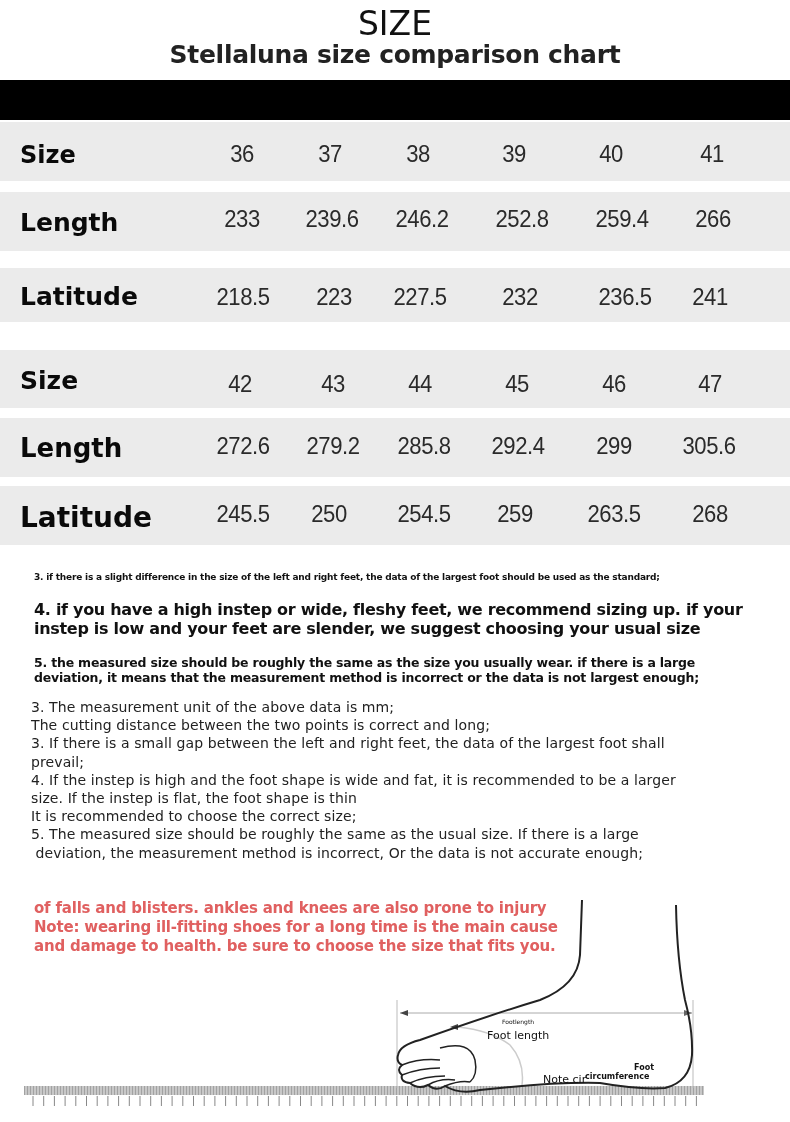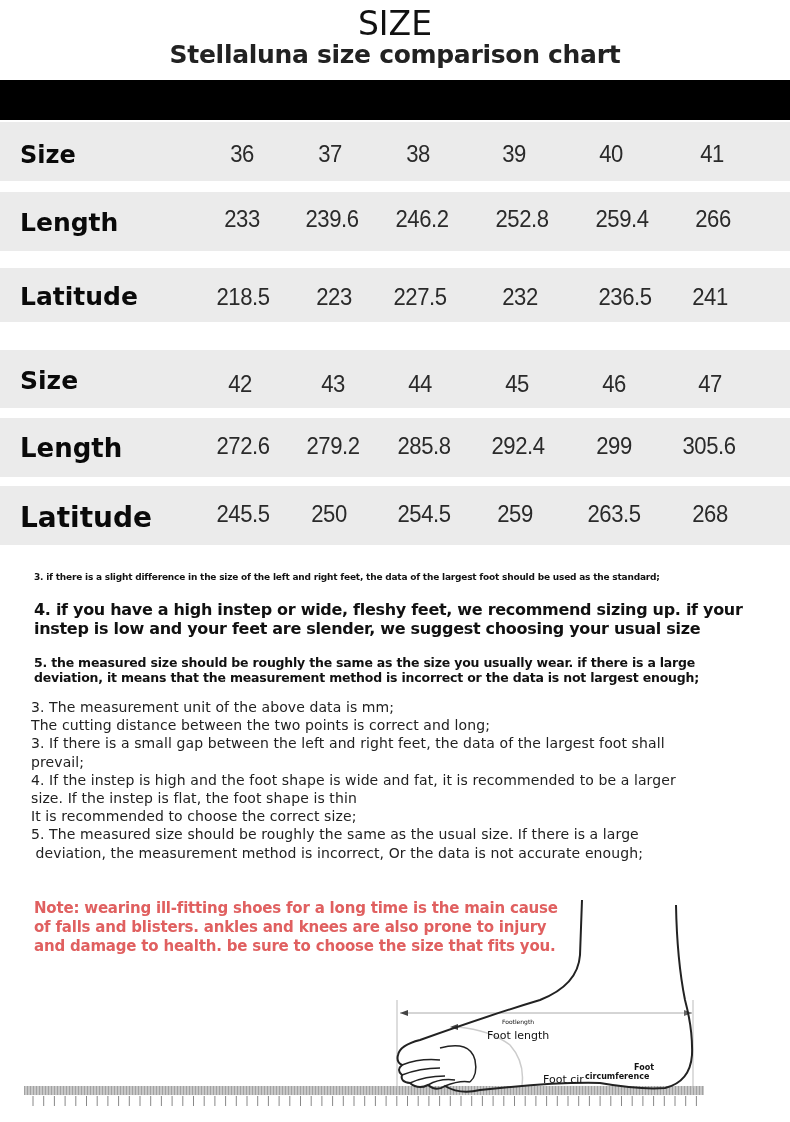--- a/index.html
+++ b/index.html
@@ -244,22 +244,22 @@
       <path d="M458 1027 Q490 1030 510 1045 Q525 1062 522 1085" stroke="#ccc" stroke-width="1.5" fill="none"></path>
     </g>
 
     <path d="M582 900 L580 955 Q578 985 540 1000 Q490 1015 420 1040 Q400 1045 398 1055 Q396 1062 402 1065 Q396 1070 402 1075 Q400 1082 410 1083 Q418 1090 428 1085 Q436 1092 445 1086 Q460 1095 480 1090 L500 1088 Q560 1082 600 1083 Q640 1090 665 1088 Q690 1082 692 1055 Q693 1030 685 1000 Q677 960 676 905" fill="none" stroke="#222" stroke-width="2"></path>
 
     <path d="M402 1065 Q420 1058 440 1060 M402 1075 Q420 1068 440 1068 M410 1083 Q425 1076 445 1076 M428 1085 Q440 1078 455 1080 M445 1086 Q460 1080 470 1082" fill="none" stroke="#222" stroke-width="1.5"></path>
     <path d="M440 1048 Q470 1040 475 1060 Q478 1075 470 1082" fill="none" stroke="#222" stroke-width="1.5"></path>
   </svg>
   <span class="foot-label" style="left:502px;top:128px;font-size:6px;">Footlength</span>
   <span class="foot-label" style="left:487px;top:139px;font-size:11px;">Foot length</span>
-  <span class="foot-label" style="left:543px;top:183px;font-size:11px;">Foot cir</span>
+  <span class="foot-label" style="left:543px;top:183px;font-size:11px;">Note cir</span>
   <span class="foot-label" style="left:606px;top:173px;font-size:8px;font-weight:bold;padding-left:28px;">Foot</span>
   <span class="foot-label" style="left:585px;top:182px;font-size:8px;font-weight:bold;">circumference</span>
 </div>
 
 <div class="warning">
+  <div>of falls and blisters. ankles and knees are also prone to injury</div>
   <div>Note: wearing ill-fitting shoes for a long time is the main cause</div>
-  <div>of falls and blisters. ankles and knees are also prone to injury</div>
   <div>and damage to health. be sure to choose the size that fits you.</div>
 </div>
 
 </body></html>

